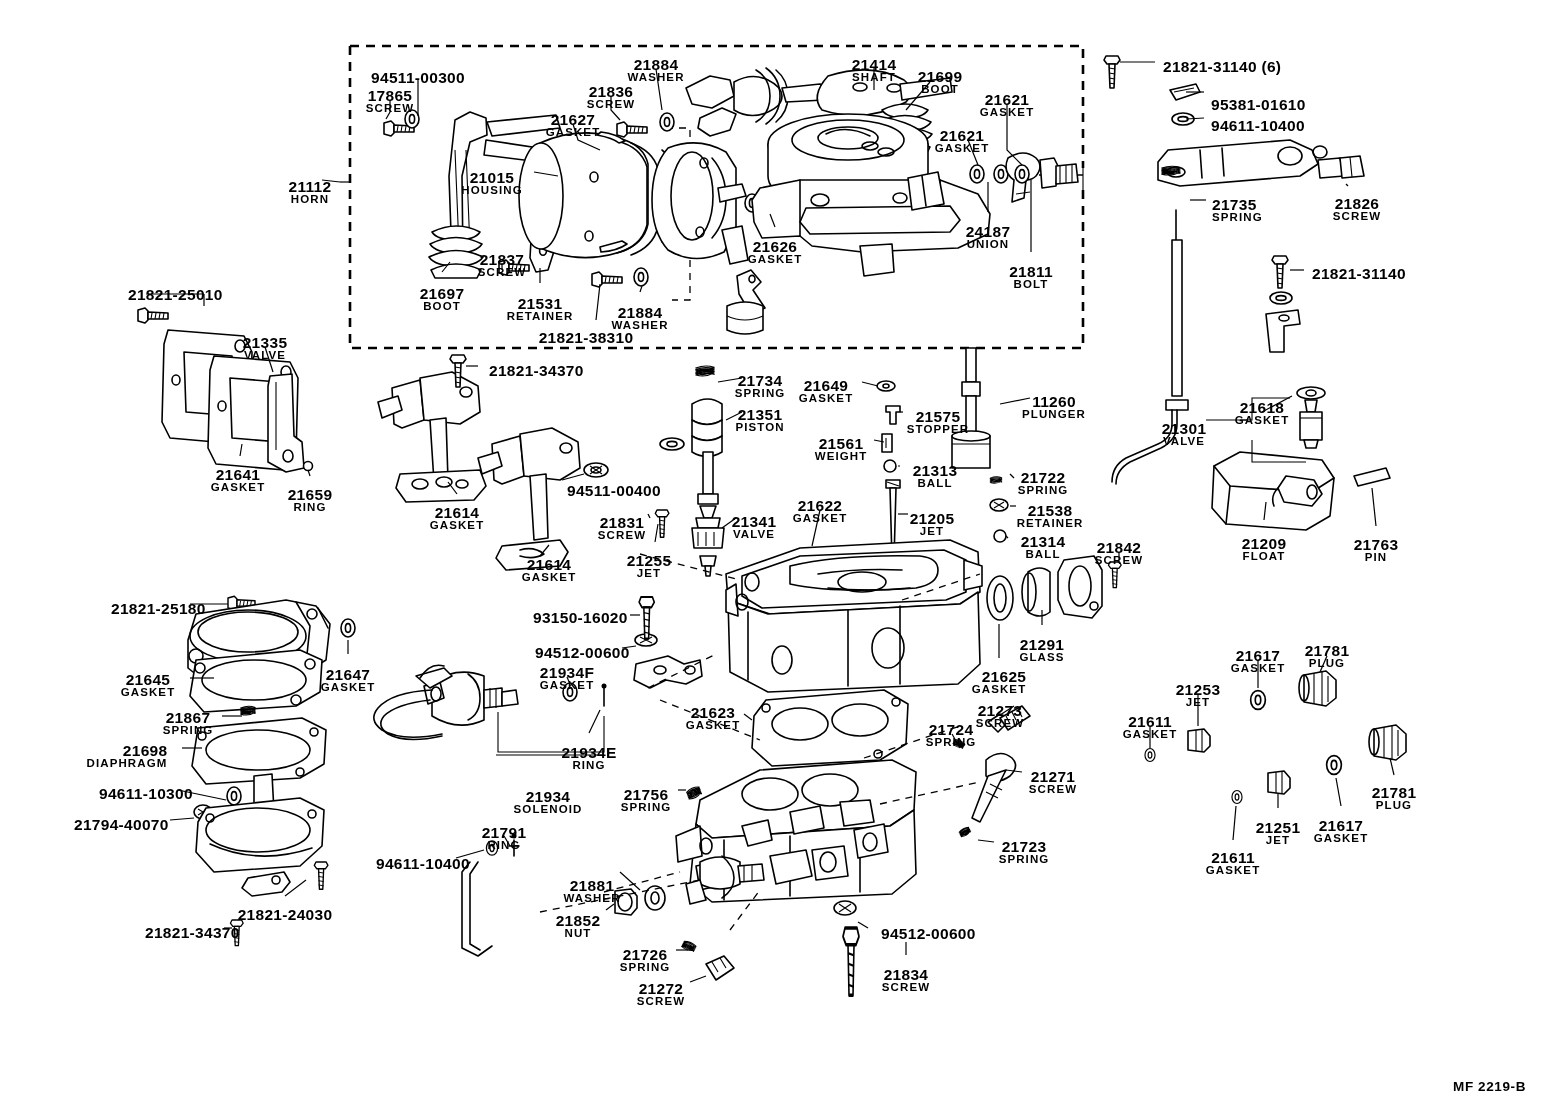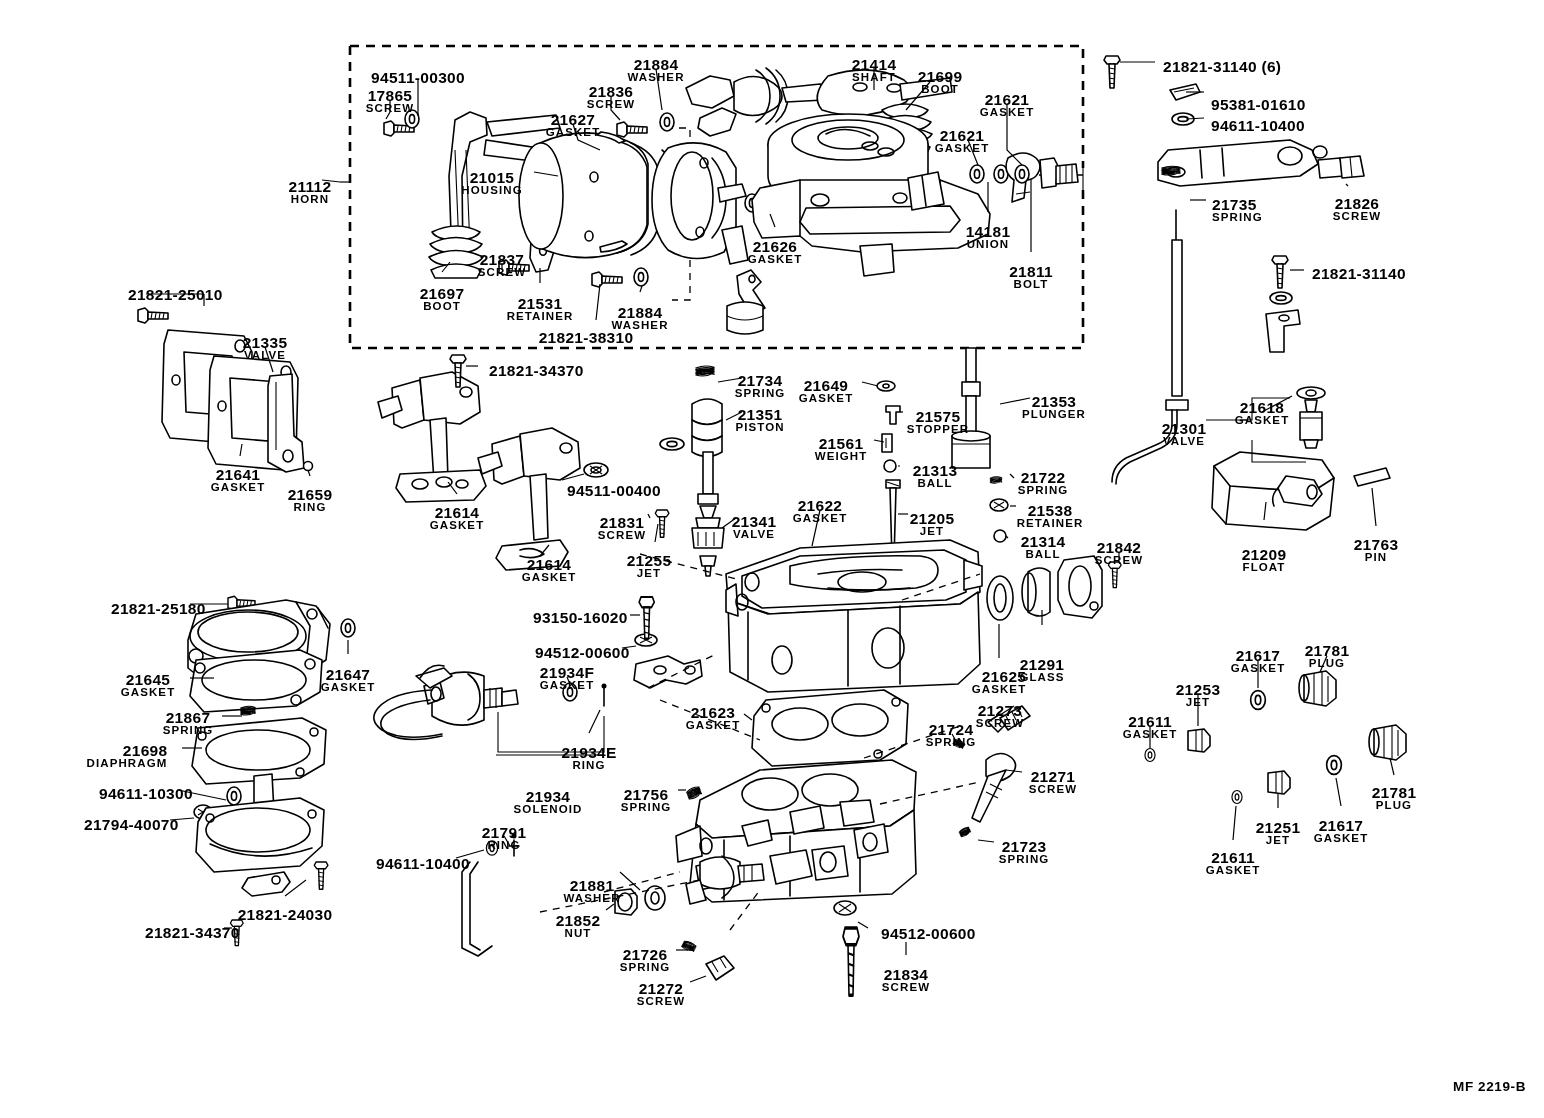--- a/index.html
+++ b/index.html
@@ -774,21 +774,21 @@
         <div class="sub">WASHER</div>
       </div>
       <div class="lbl c" style="left: 586px; top: 330px; text-align: right;">
         <div class="num">21821-38310</div>
       </div>
       <div class="lbl c" style="left: 775px; top: 239px;">
         <div class="num">21626</div>
         <div class="sub">GASKET</div>
       </div>
       <div class="lbl c" style="left: 988px; top: 224px;">
-        <div class="num">14181</div>
+        <div class="num">24187</div>
         <div class="sub">UNION</div>
       </div>
       <div class="lbl c" style="left: 1031px; top: 264px;">
         <div class="num">21811</div>
         <div class="sub">BOLT</div>
       </div>
       <div class="lbl l" style="left: 1163px; top: 59px;">
         <div class="num">21821-31140 (6)</div>
       </div>
       <div class="lbl l" style="left: 1211px; top: 97px;">
@@ -867,21 +867,21 @@
       </div>
       <div class="lbl c" style="left: 841px; top: 436px;">
         <div class="num">21561</div>
         <div class="sub">WEIGHT</div>
       </div>
       <div class="lbl c" style="left: 935px; top: 463px;">
         <div class="num">21313</div>
         <div class="sub">BALL</div>
       </div>
       <div class="lbl c" style="left: 1054px; top: 394px;">
-        <div class="num">21353</div>
+        <div class="num">11260</div>
         <div class="sub">PLUNGER</div>
       </div>
       <div class="lbl c" style="left: 1043px; top: 470px;">
         <div class="num">21722</div>
         <div class="sub">SPRING</div>
       </div>
       <div class="lbl c" style="left: 1050px; top: 503px;">
         <div class="num">21538</div>
         <div class="sub">RETAINER</div>
       </div>
@@ -894,21 +894,21 @@
         <div class="sub">GASKET</div>
       </div>
       <div class="lbl c" style="left: 932px; top: 511px;">
         <div class="num">21205</div>
         <div class="sub">JET</div>
       </div>
       <div class="lbl c" style="left: 1119px; top: 540px;">
         <div class="num">21842</div>
         <div class="sub">SCREW</div>
       </div>
-      <div class="lbl c" style="left: 1042px; top: 637px; margin-top: 20px;">
+      <div class="lbl c" style="left: 1042px; top: 637px;">
         <div class="num">21291</div>
         <div class="sub">GLASS</div>
       </div>
       <div class="lbl c" style="left: 999px; top: 669px; text-align: right;">
         <div class="num">21625</div>
         <div class="sub">GASKET</div>
       </div>
       <div class="lbl c" style="left: 1000px; top: 703px;">
         <div class="num">21273</div>
         <div class="sub">SCREW</div>
@@ -926,21 +926,21 @@
         <div class="sub">SPRING</div>
       </div>
       <div class="lbl c" style="left: 1184px; top: 421px;">
         <div class="num">21301</div>
         <div class="sub">VALVE</div>
       </div>
       <div class="lbl c" style="left: 1262px; top: 400px;">
         <div class="num">21618</div>
         <div class="sub">GASKET</div>
       </div>
-      <div class="lbl c" style="left: 1264px; top: 547px;">
+      <div class="lbl c" style="left: 1264px; top: 536px;">
         <div class="num">21209</div>
         <div class="sub">FLOAT</div>
       </div>
       <div class="lbl c" style="left: 1376px; top: 537px;">
         <div class="num">21763</div>
         <div class="sub">PIN</div>
       </div>
       <div class="lbl l" style="left: 111px; top: 601px;">
         <div class="num">21821-25180</div>
       </div>
@@ -956,21 +956,21 @@
         <div class="num">21867</div>
         <div class="sub">SPRING</div>
       </div>
       <div class="lbl c" style="left: 127px; top: 743px; text-align: right;">
         <div class="num">21698</div>
         <div class="sub">DIAPHRAGM</div>
       </div>
       <div class="lbl l" style="left: 99px; top: 786px;">
         <div class="num">94611-10300</div>
       </div>
-      <div class="lbl l" style="left: 84px; top: 817px;">
+      <div class="lbl l" style="left: 74px; top: 817px;">
         <div class="num">21794-40070</div>
       </div>
       <div class="lbl c" style="left: 285px; top: 907px;">
         <div class="num">21821-24030</div>
       </div>
       <div class="lbl l" style="left: 145px; top: 925px;">
         <div class="num">21821-34370</div>
       </div>
       <div class="lbl l" style="left: 533px; top: 610px;">
         <div class="num">93150-16020</div>

